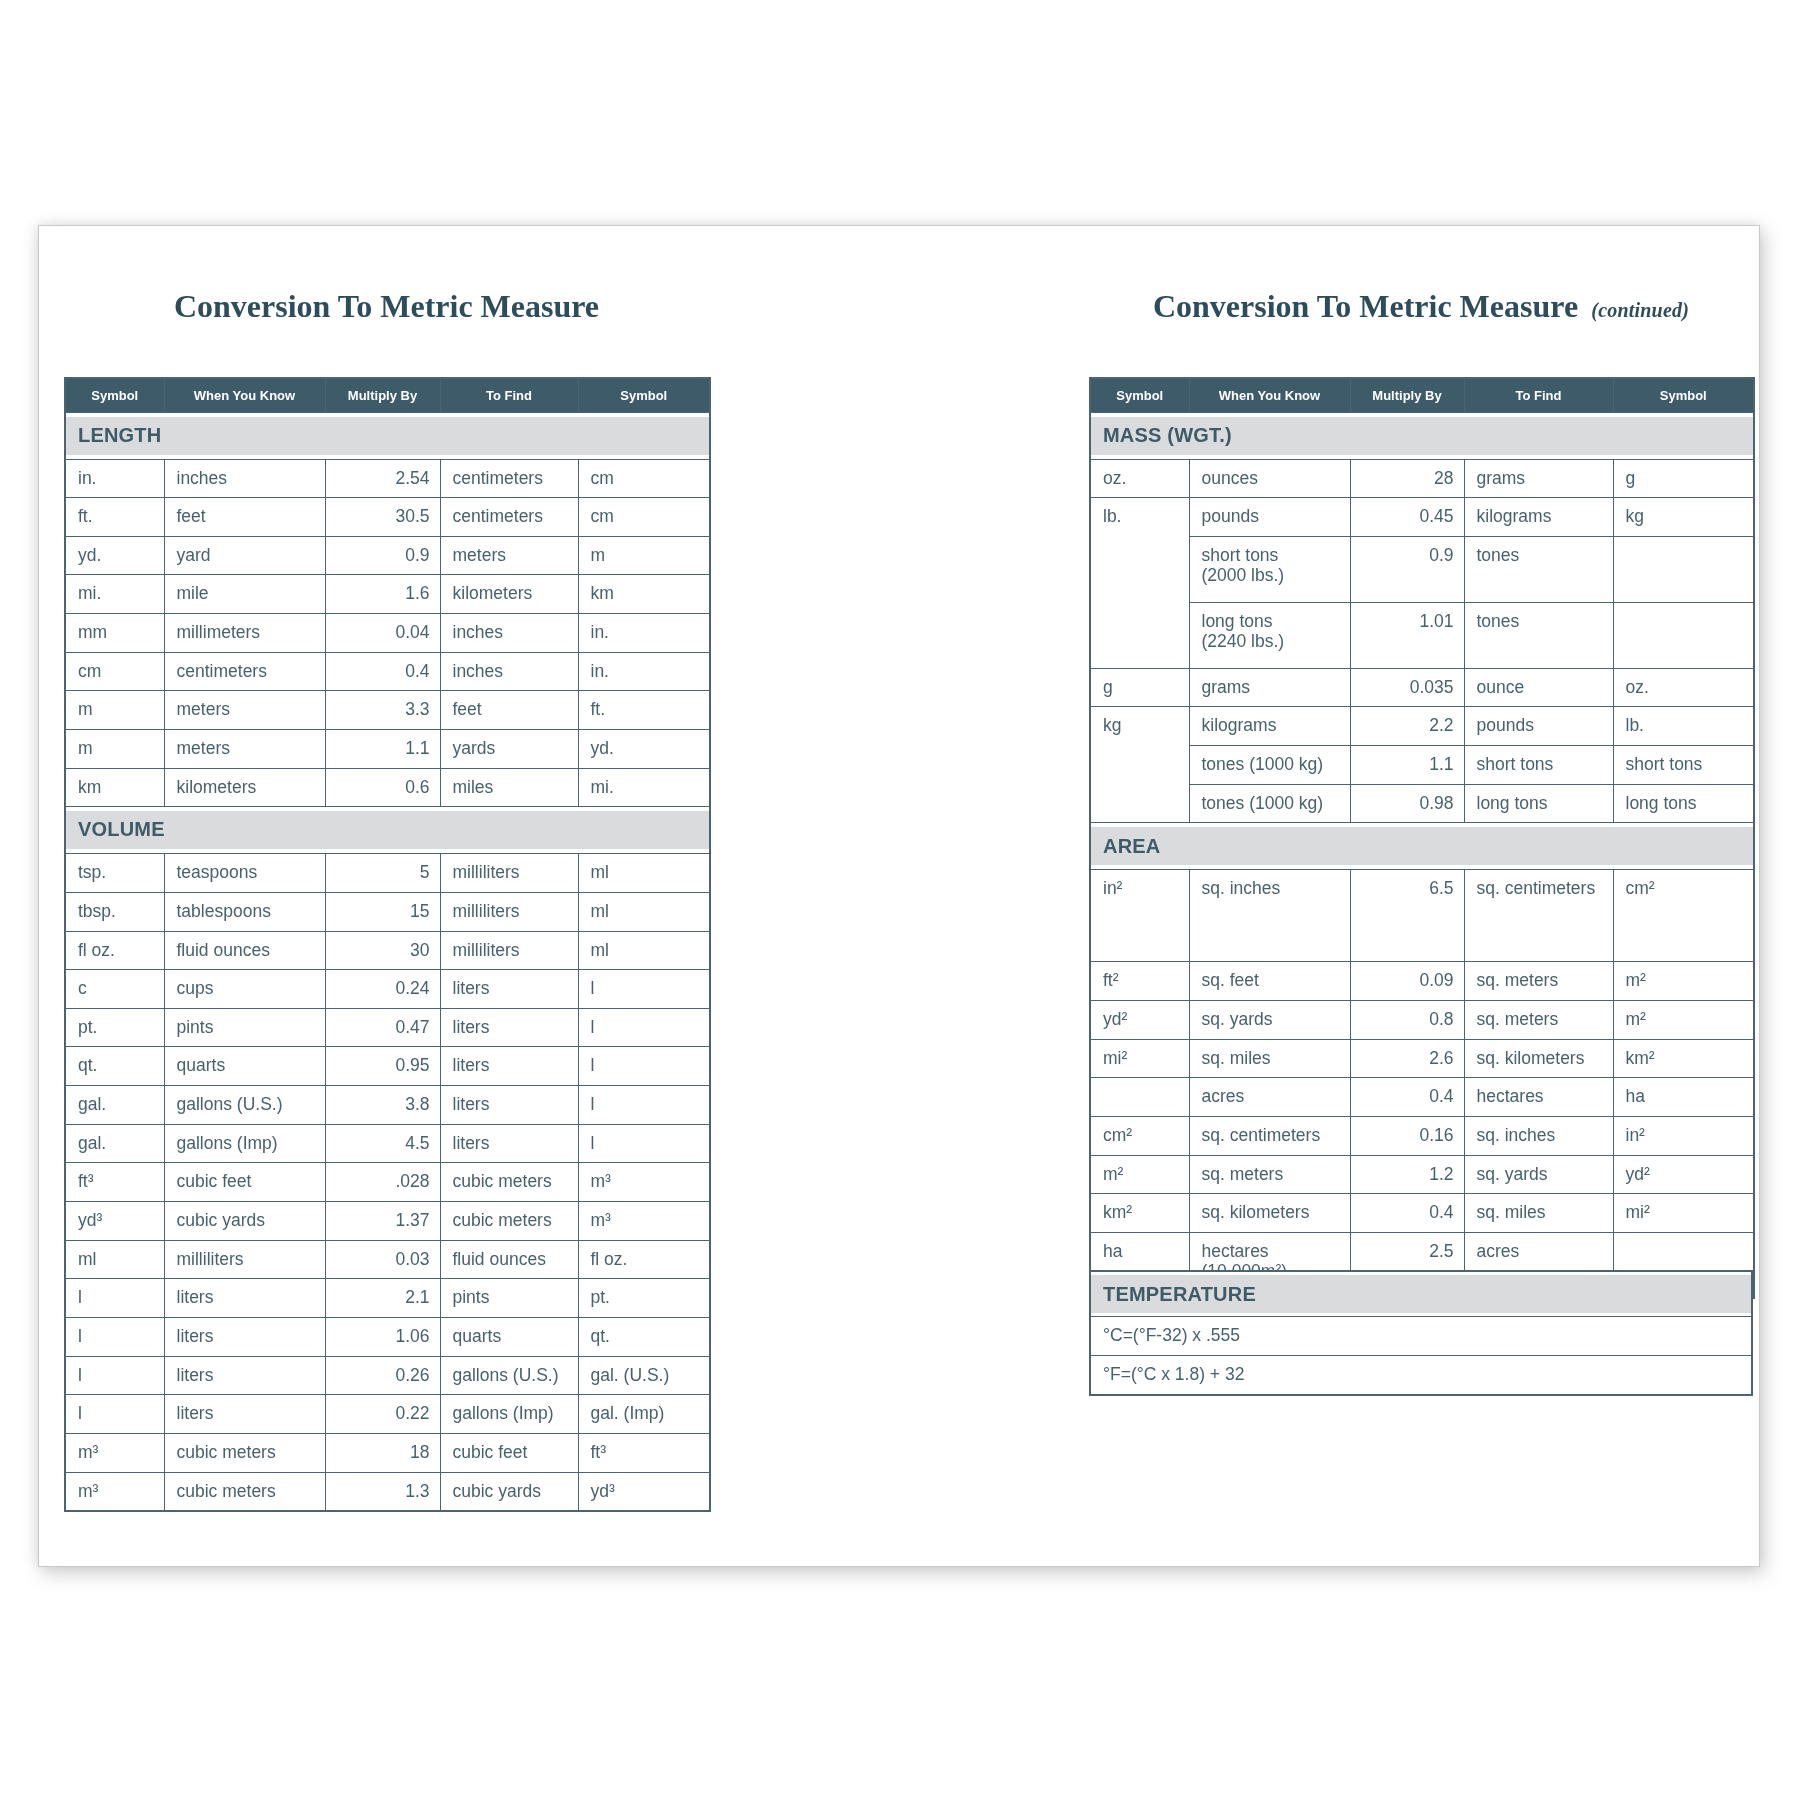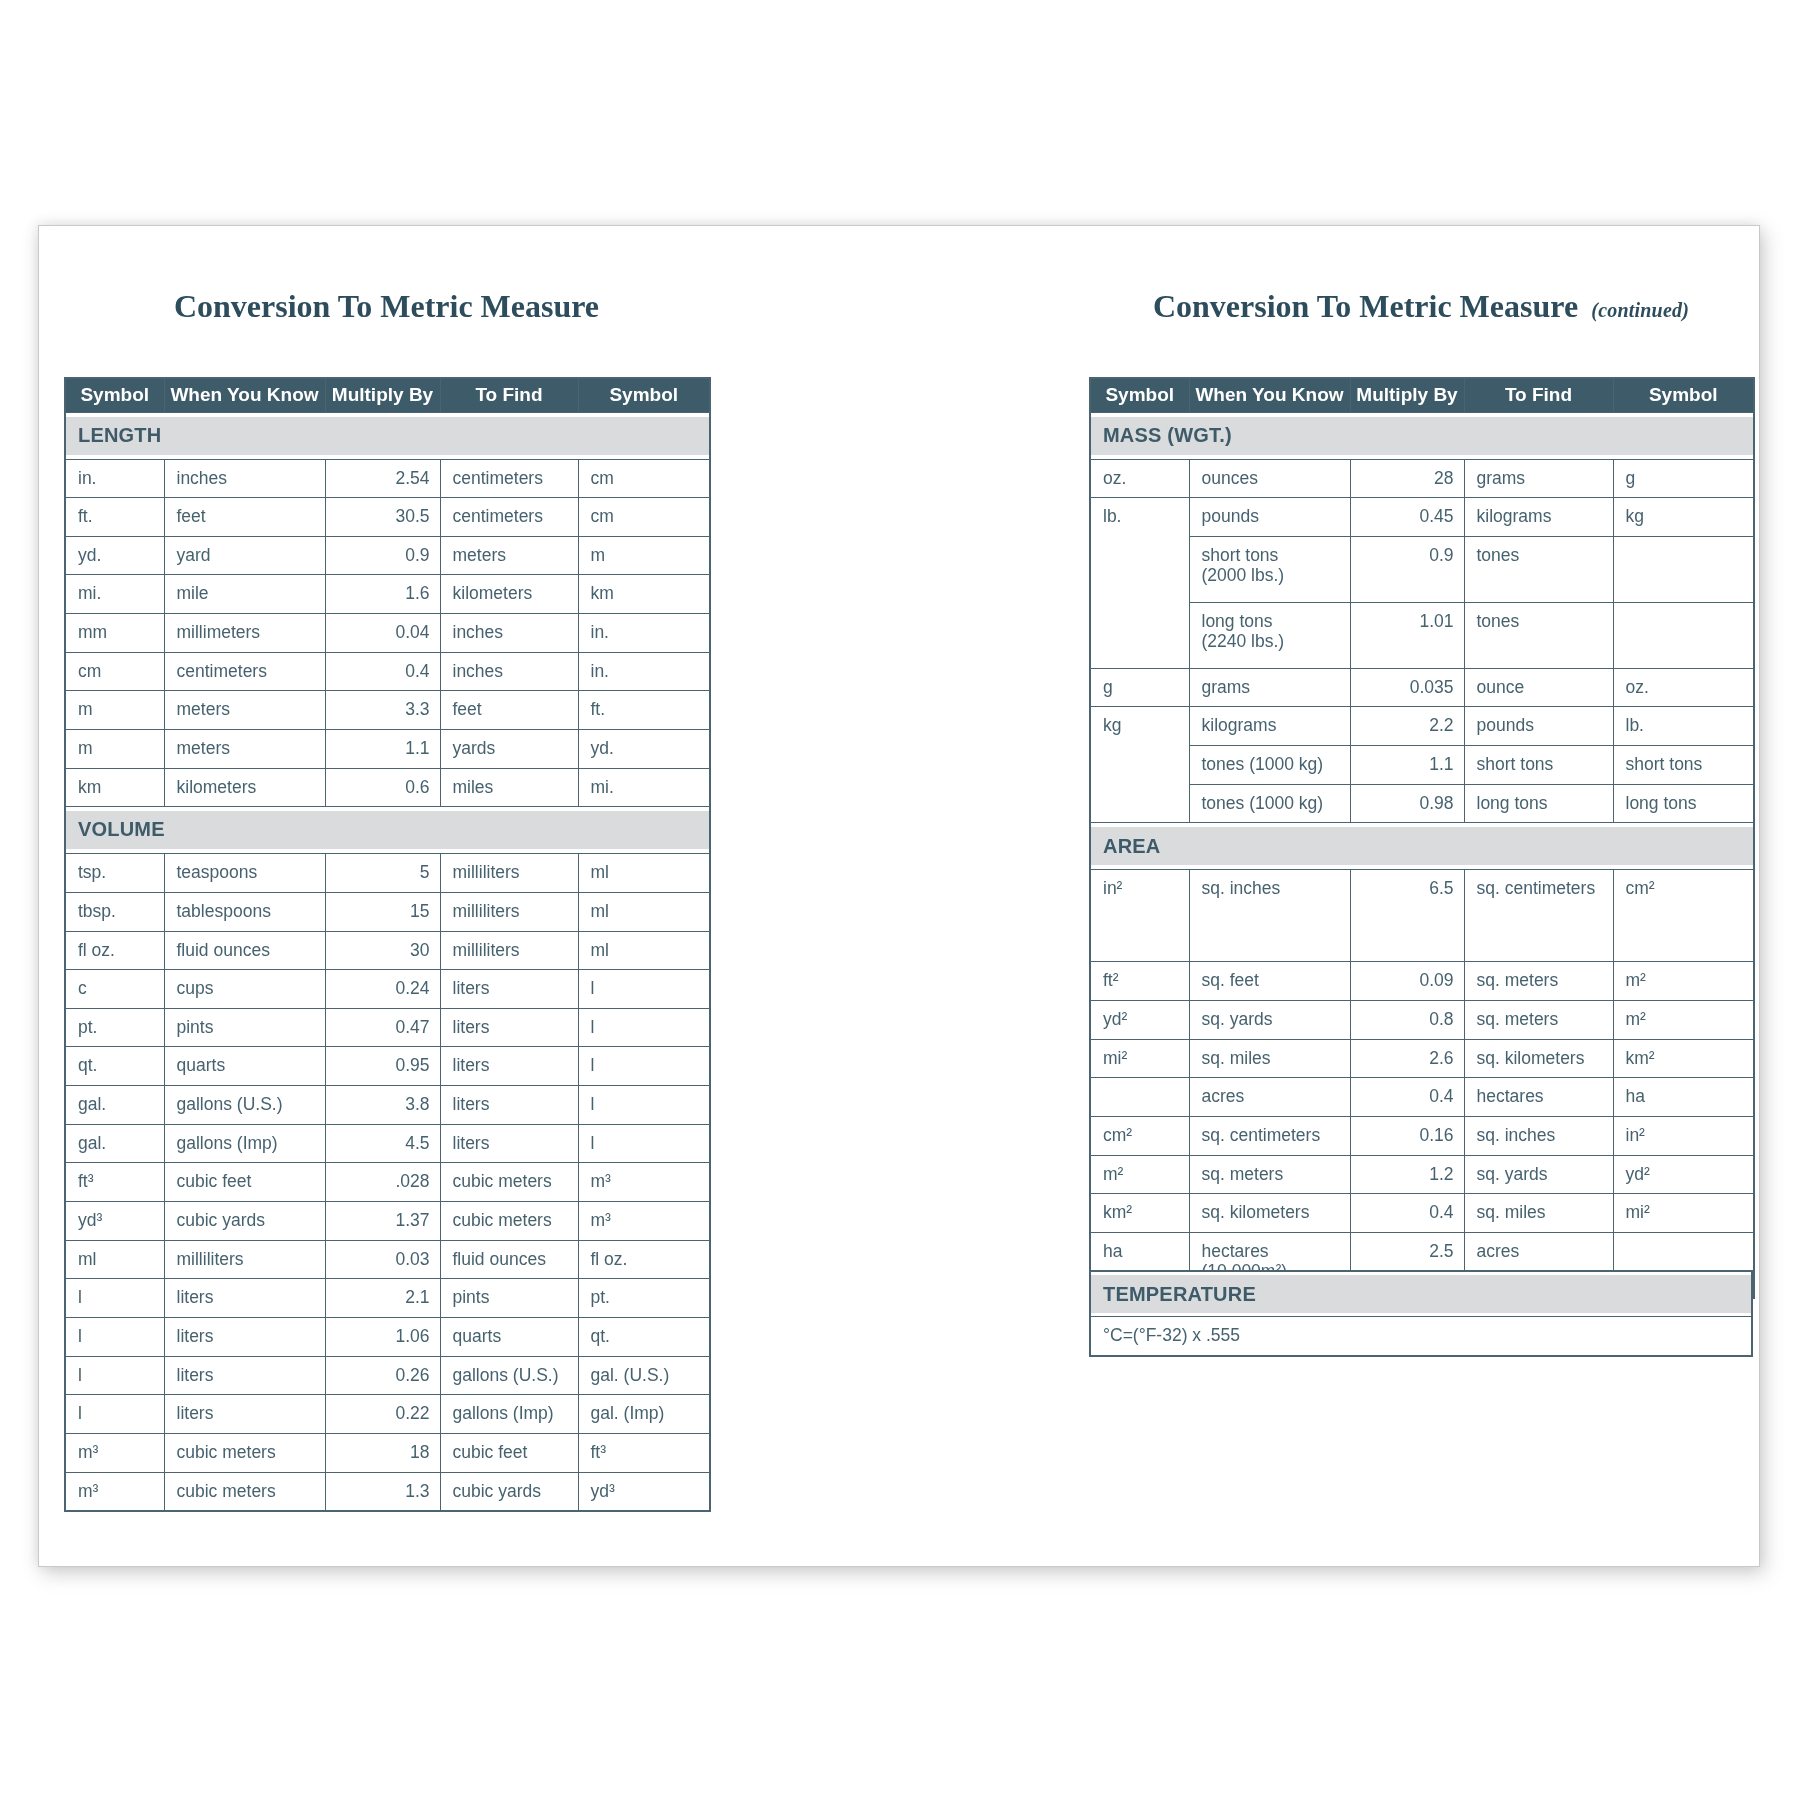--- a/index.html
+++ b/index.html
@@ -38,21 +38,21 @@
     position:absolute;top:151px;
     border-collapse:collapse;table-layout:fixed;
     background:#ffffff;
   }
   #left-table{left:25px;width:645px;}
   #right-table{left:1050px;width:664px;}
 
   table.conv,table.temp{border:2px solid var(--border);}
   table.conv th{
     background:var(--accent-dark);color:var(--header-text);
-    font-size:19px;font-weight:bold;height:34px;text-align:center;
+    font-size:13px;font-weight:bold;height:34px;text-align:center;
     border:1.5px solid var(--border);padding:2px 4px;
   }
   table.conv td{
     border:1.5px solid var(--border);
     color:var(--cell-text);font-size:17.5px;
     padding:8px 10px 9px 12px;vertical-align:top;
     line-height:1.18;white-space:pre-line;overflow:hidden;
   }
   table.conv td.num{text-align:right;padding-right:10px;}
   table.conv tr.section-row td{
@@ -449,16 +449,19 @@
   <table class="temp" id="temp-table">
     <tbody>
         <tr>
       <td class="temp-header">
         <div class="section-label">TEMPERATURE</div>
       </td>
     </tr>
     <tr class="formula-row">
       <td>°C=(°F-32) x .555</td>
     </tr>
+    <tr class="formula-row">
+      <td>°F=(°C x 1.8) + 32</td>
+    </tr>
   </tbody>
     </table>
 
 </div>
 
 </body></html>

